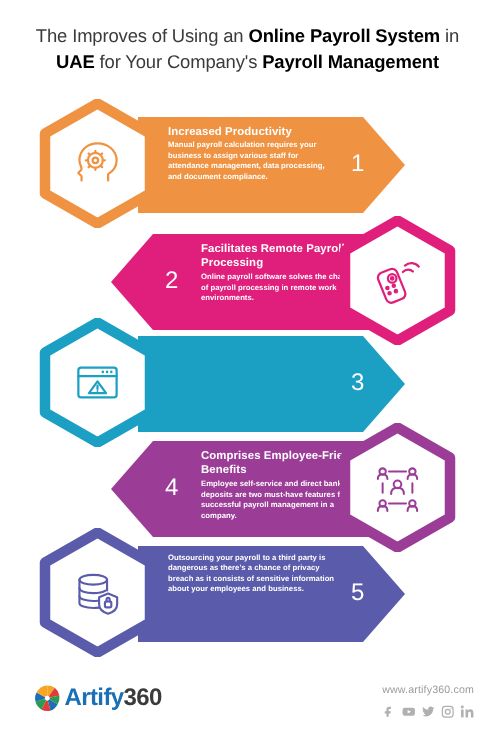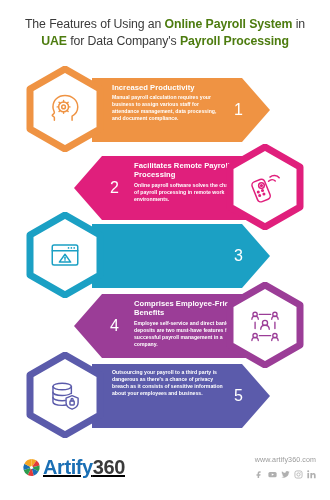--- a/index.html
+++ b/index.html
@@ -10,21 +10,21 @@
   }
   .page{position:relative;width:330px;height:500px;background:#fff;}
 
   
   .title{
     position:absolute;left:14px;top:16px;width:302px;
     text-align:center;color:#3b3b3b;
     font-size:12.3px;line-height:16.5px;font-weight:400;
     letter-spacing:-0.1px;
   }
-  .title b{font-weight:700;color:#4d7c0f;}
+  .title b{font-weight:700;color:#000000;}
 
   
   .row{position:absolute;left:0;width:330px;height:96px;padding-left:24px;}
   .row-1{top:62px;}
   .row-2{top:140px;}
   .row-3{top:208px;}
   .row-4{top:278px;}
   .row-5{top:348px;}
 
   
@@ -69,41 +69,41 @@
 
   
   .banner.to-left{left:74px;width:178px;}
   .banner.to-left .txt{left:60px;width:112px;}
   .banner.to-left .num{left:36px;}
 
   
   .footer{position:absolute;left:0;top:448px;width:330px;height:52px;}
   .logo{position:absolute;left:22px;top:8px;display:flex;align-items:center;}
   .logo .mark{width:19px;height:19px;margin-right:2px;}
-  .logo .word{font-size:20px;font-weight:700;letter-spacing:-0.4px;text-decoration:underline;}
+  .logo .word{font-size:16px;font-weight:700;letter-spacing:-0.4px;}
   .logo .word .a{color:#1a6fb5;}
   .logo .word .n{color:#3a3a3a;}
   .site{
     position:absolute;right:14px;top:8px;text-align:center;
     color:#9b9b9b;font-size:7.1px;letter-spacing:0.1px;
   }
   .social{
     position:absolute;right:14px;top:22px;text-align:right;
     display:flex;gap:4px;align-items:center;justify-content:flex-end;
   }
   .social .si{width:9px;height:9px;display:block;}
 </style>
 </head>
 <body>
 
 <div class="page">
 
   <div class="title">
-    <span><span>The Features of Using an </span><b>Online Payroll System</b><span> in</span></span><br>
-    <span><b>UAE</b><span> for Data Company's </span><b>Payroll Processing</b></span>
+    <span><span>The Improves of Using an </span><b>Online Payroll System</b><span> in</span></span><br>
+    <span><b>UAE</b><span> for Your Company's </span><b>Payroll Management</b></span>
   </div>
 
   <div class="row row-1">
     <div class="banner to-right">
       <div class="bg">
         <svg viewBox="0 0 178 64" preserveAspectRatio="none">
           <path d="M0,0 L150,0 L178,32 L150,64 L0,64 Z" fill="#ef9343"></path>
         </svg>
       </div>
       <div class="txt">

